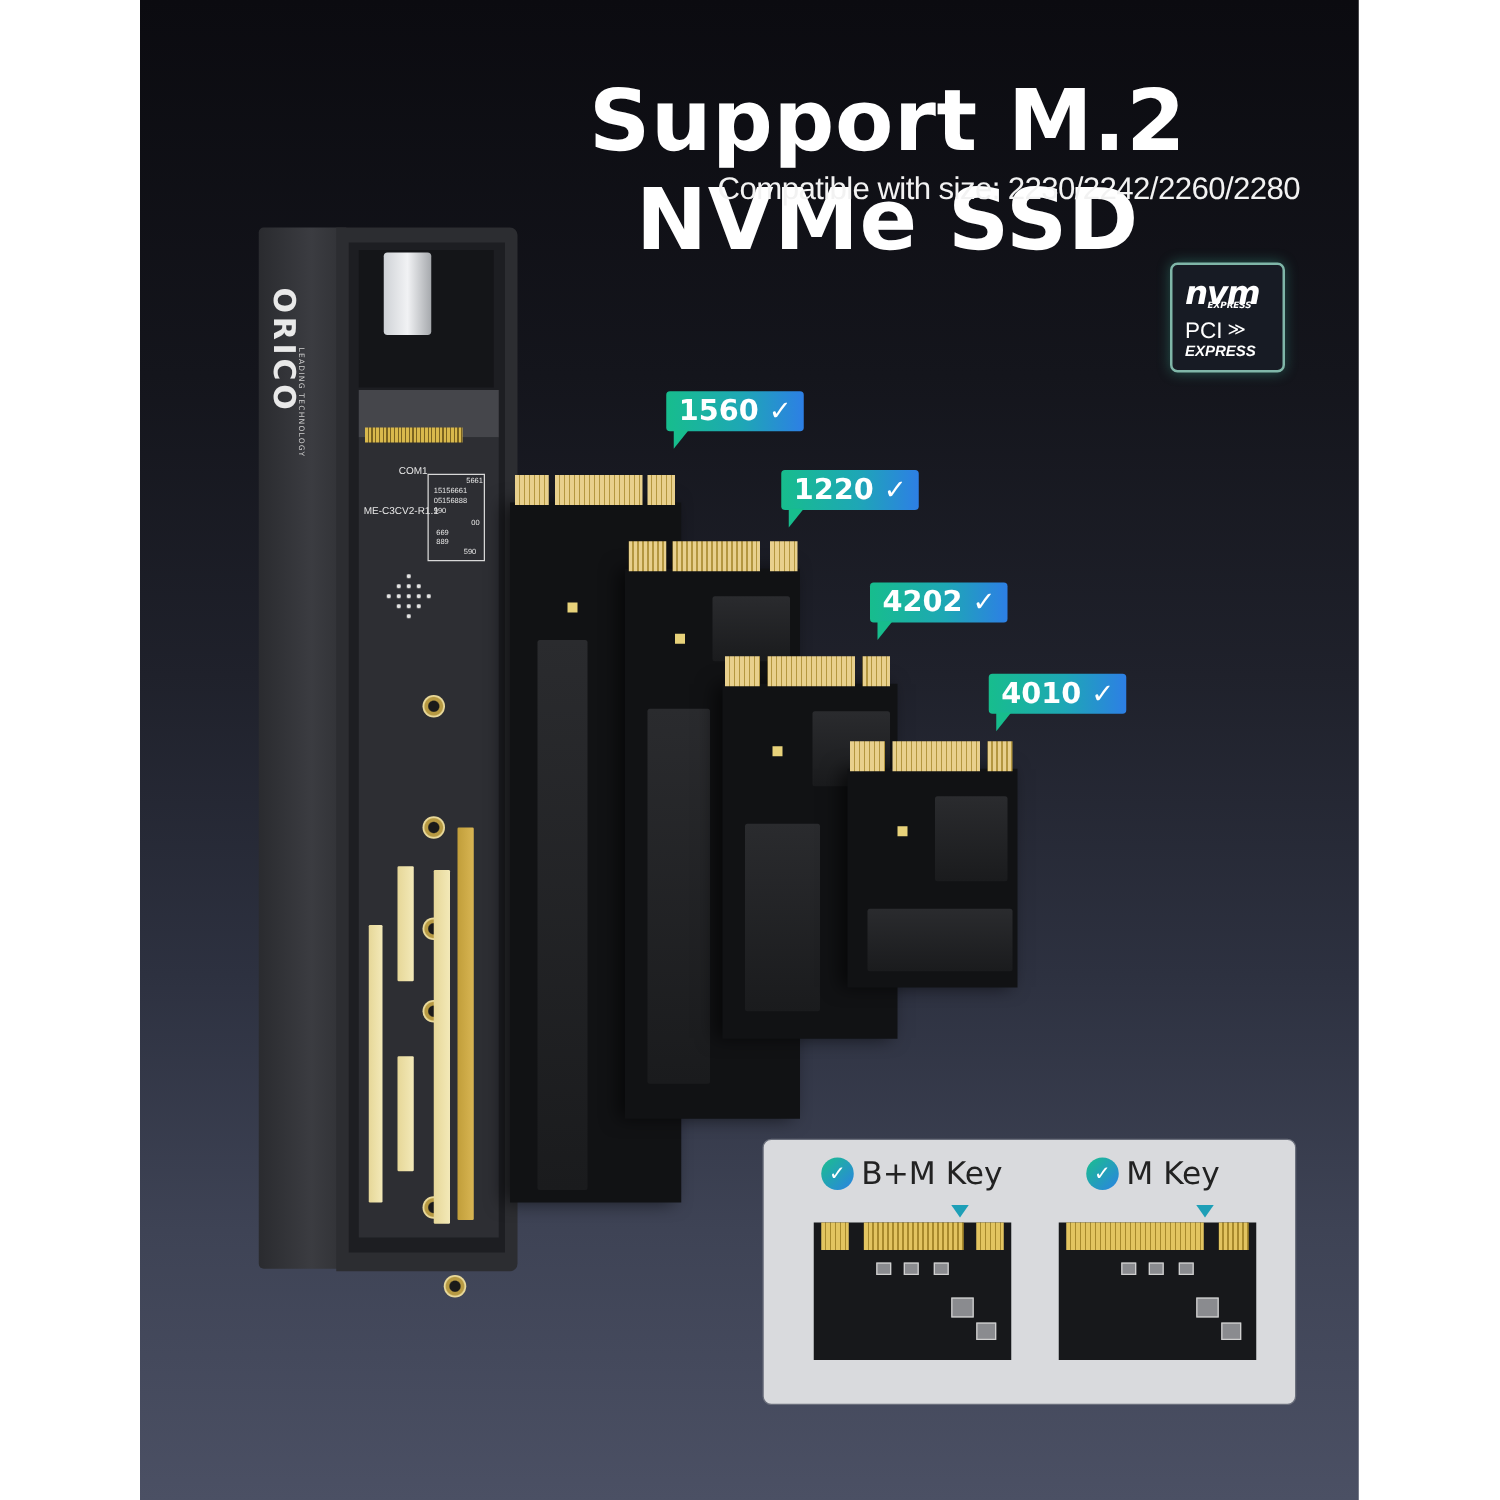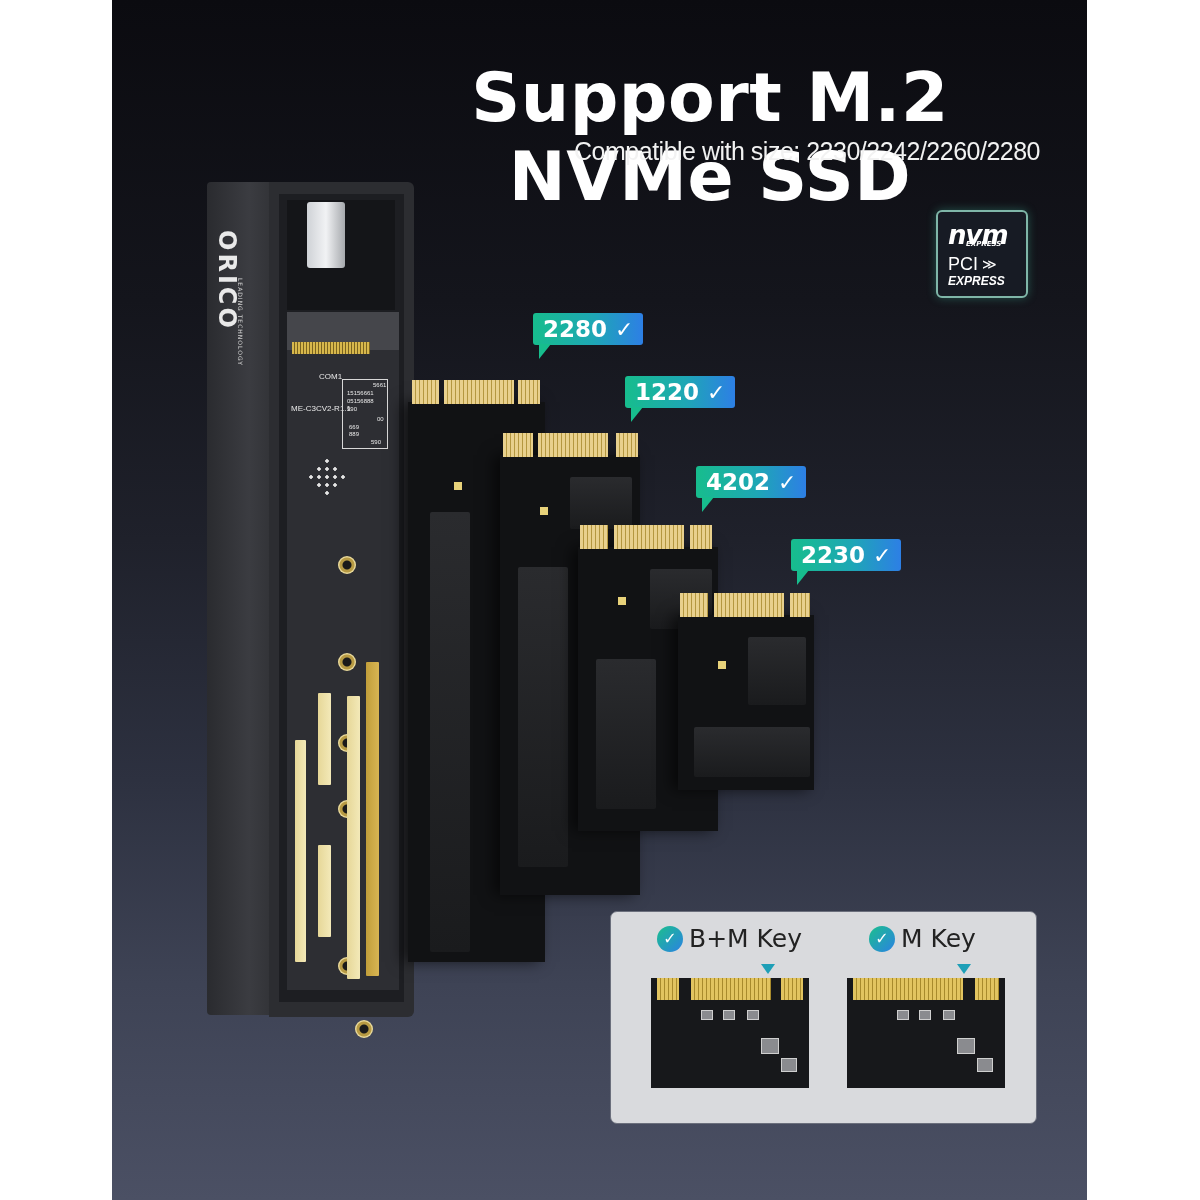--- a/index.html
+++ b/index.html
@@ -138,33 +138,33 @@
   <div class="ssd" style="left:566px;top:615px;width:136px;height:175px;">
     <div class="fingers" style="left:2px;width:28px;"></div>
     <div class="fingers" style="left:36px;width:70px;"></div>
     <div class="fingers" style="left:112px;width:20px;"></div>
     <div class="chip" style="left:70px;top:22px;width:58px;height:68px;"></div>
     <div class="chip" style="left:16px;top:112px;width:116px;height:50px;"></div>
     <div class="led" style="left:40px;top:46px;"></div>
   </div>
 
   <div class="bubble" style="left:421px;top:313px;">
-    <span>2280</span>
+    <span>1560</span>
     <span class="check-glyph">✓</span>
   </div>
   <div class="bubble" style="left:513px;top:376px;">
     <span>1220</span>
     <span class="check-glyph">✓</span>
   </div>
   <div class="bubble" style="left:584px;top:466px;">
     <span>4202</span>
     <span class="check-glyph">✓</span>
   </div>
   <div class="bubble" style="left:679px;top:539px;">
-    <span>2230</span>
+    <span>4010</span>
     <span class="check-glyph">✓</span>
   </div>
 
   <div class="keycard">
     <div class="key-label" style="left:46px;">
       <span class="check-circle">✓</span>
       <span>B+M Key</span>
     </div>
     <div class="key-label" style="left:258px;">
       <span class="check-circle">✓</span>

